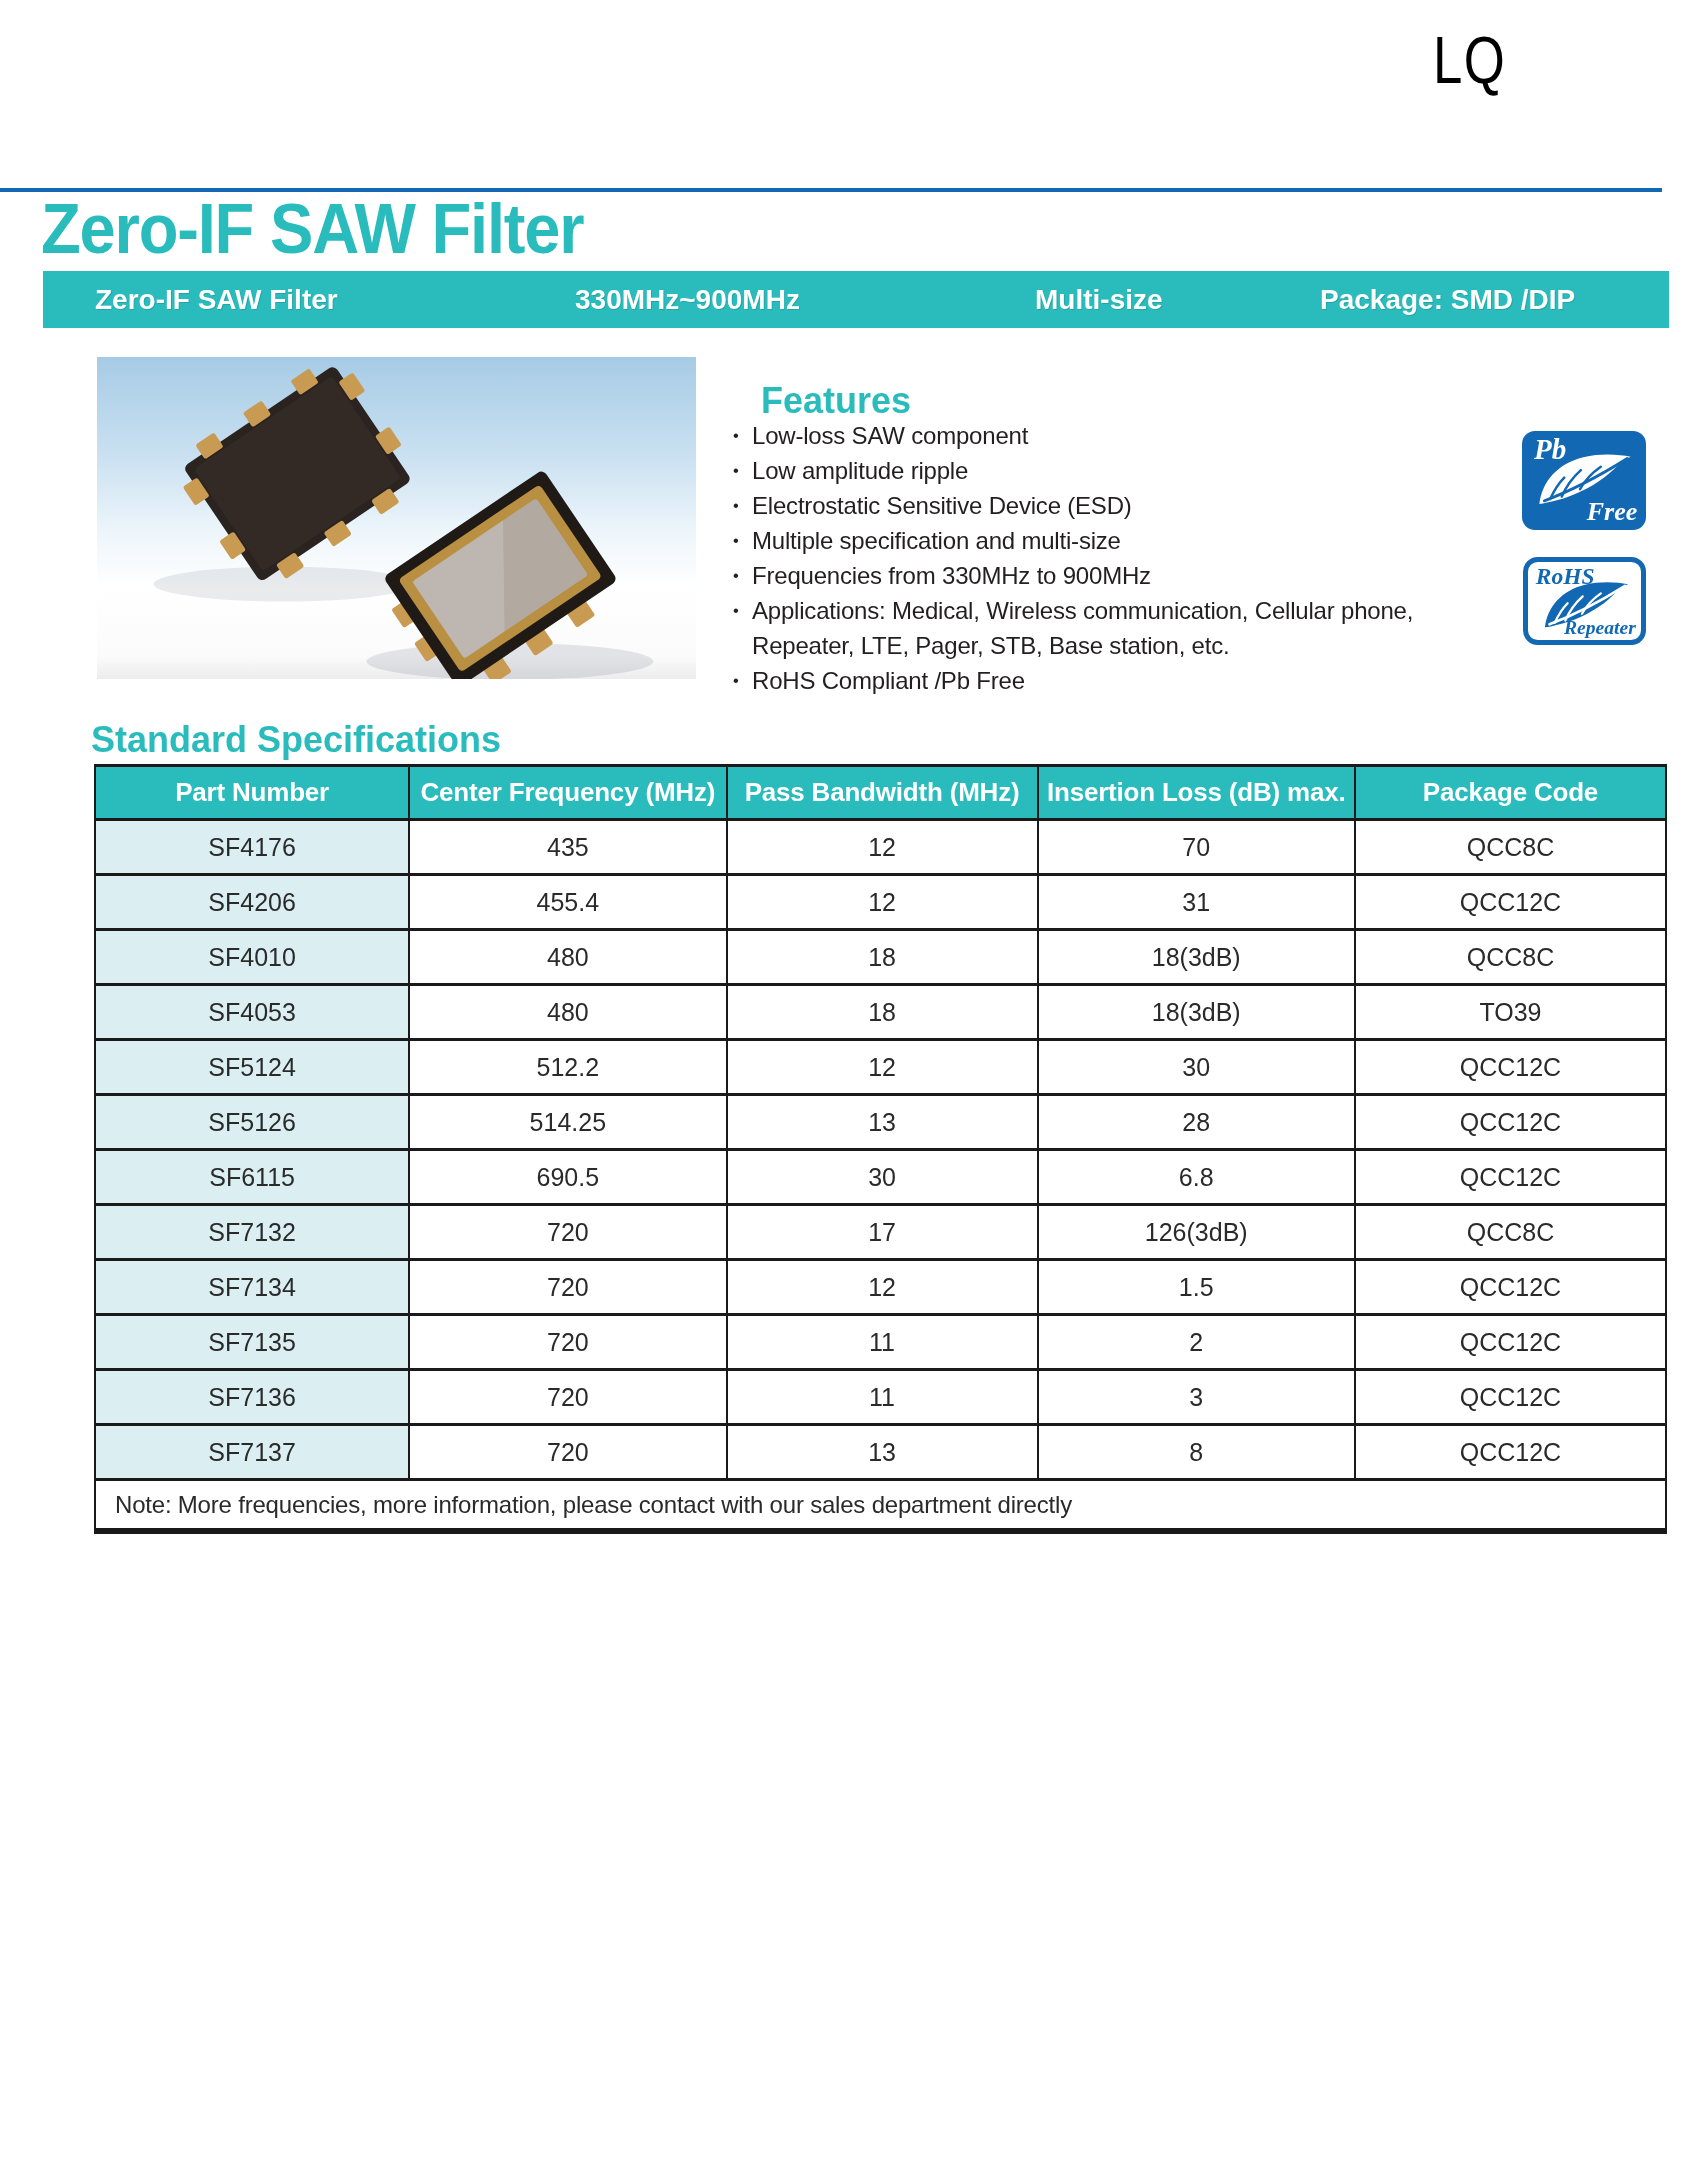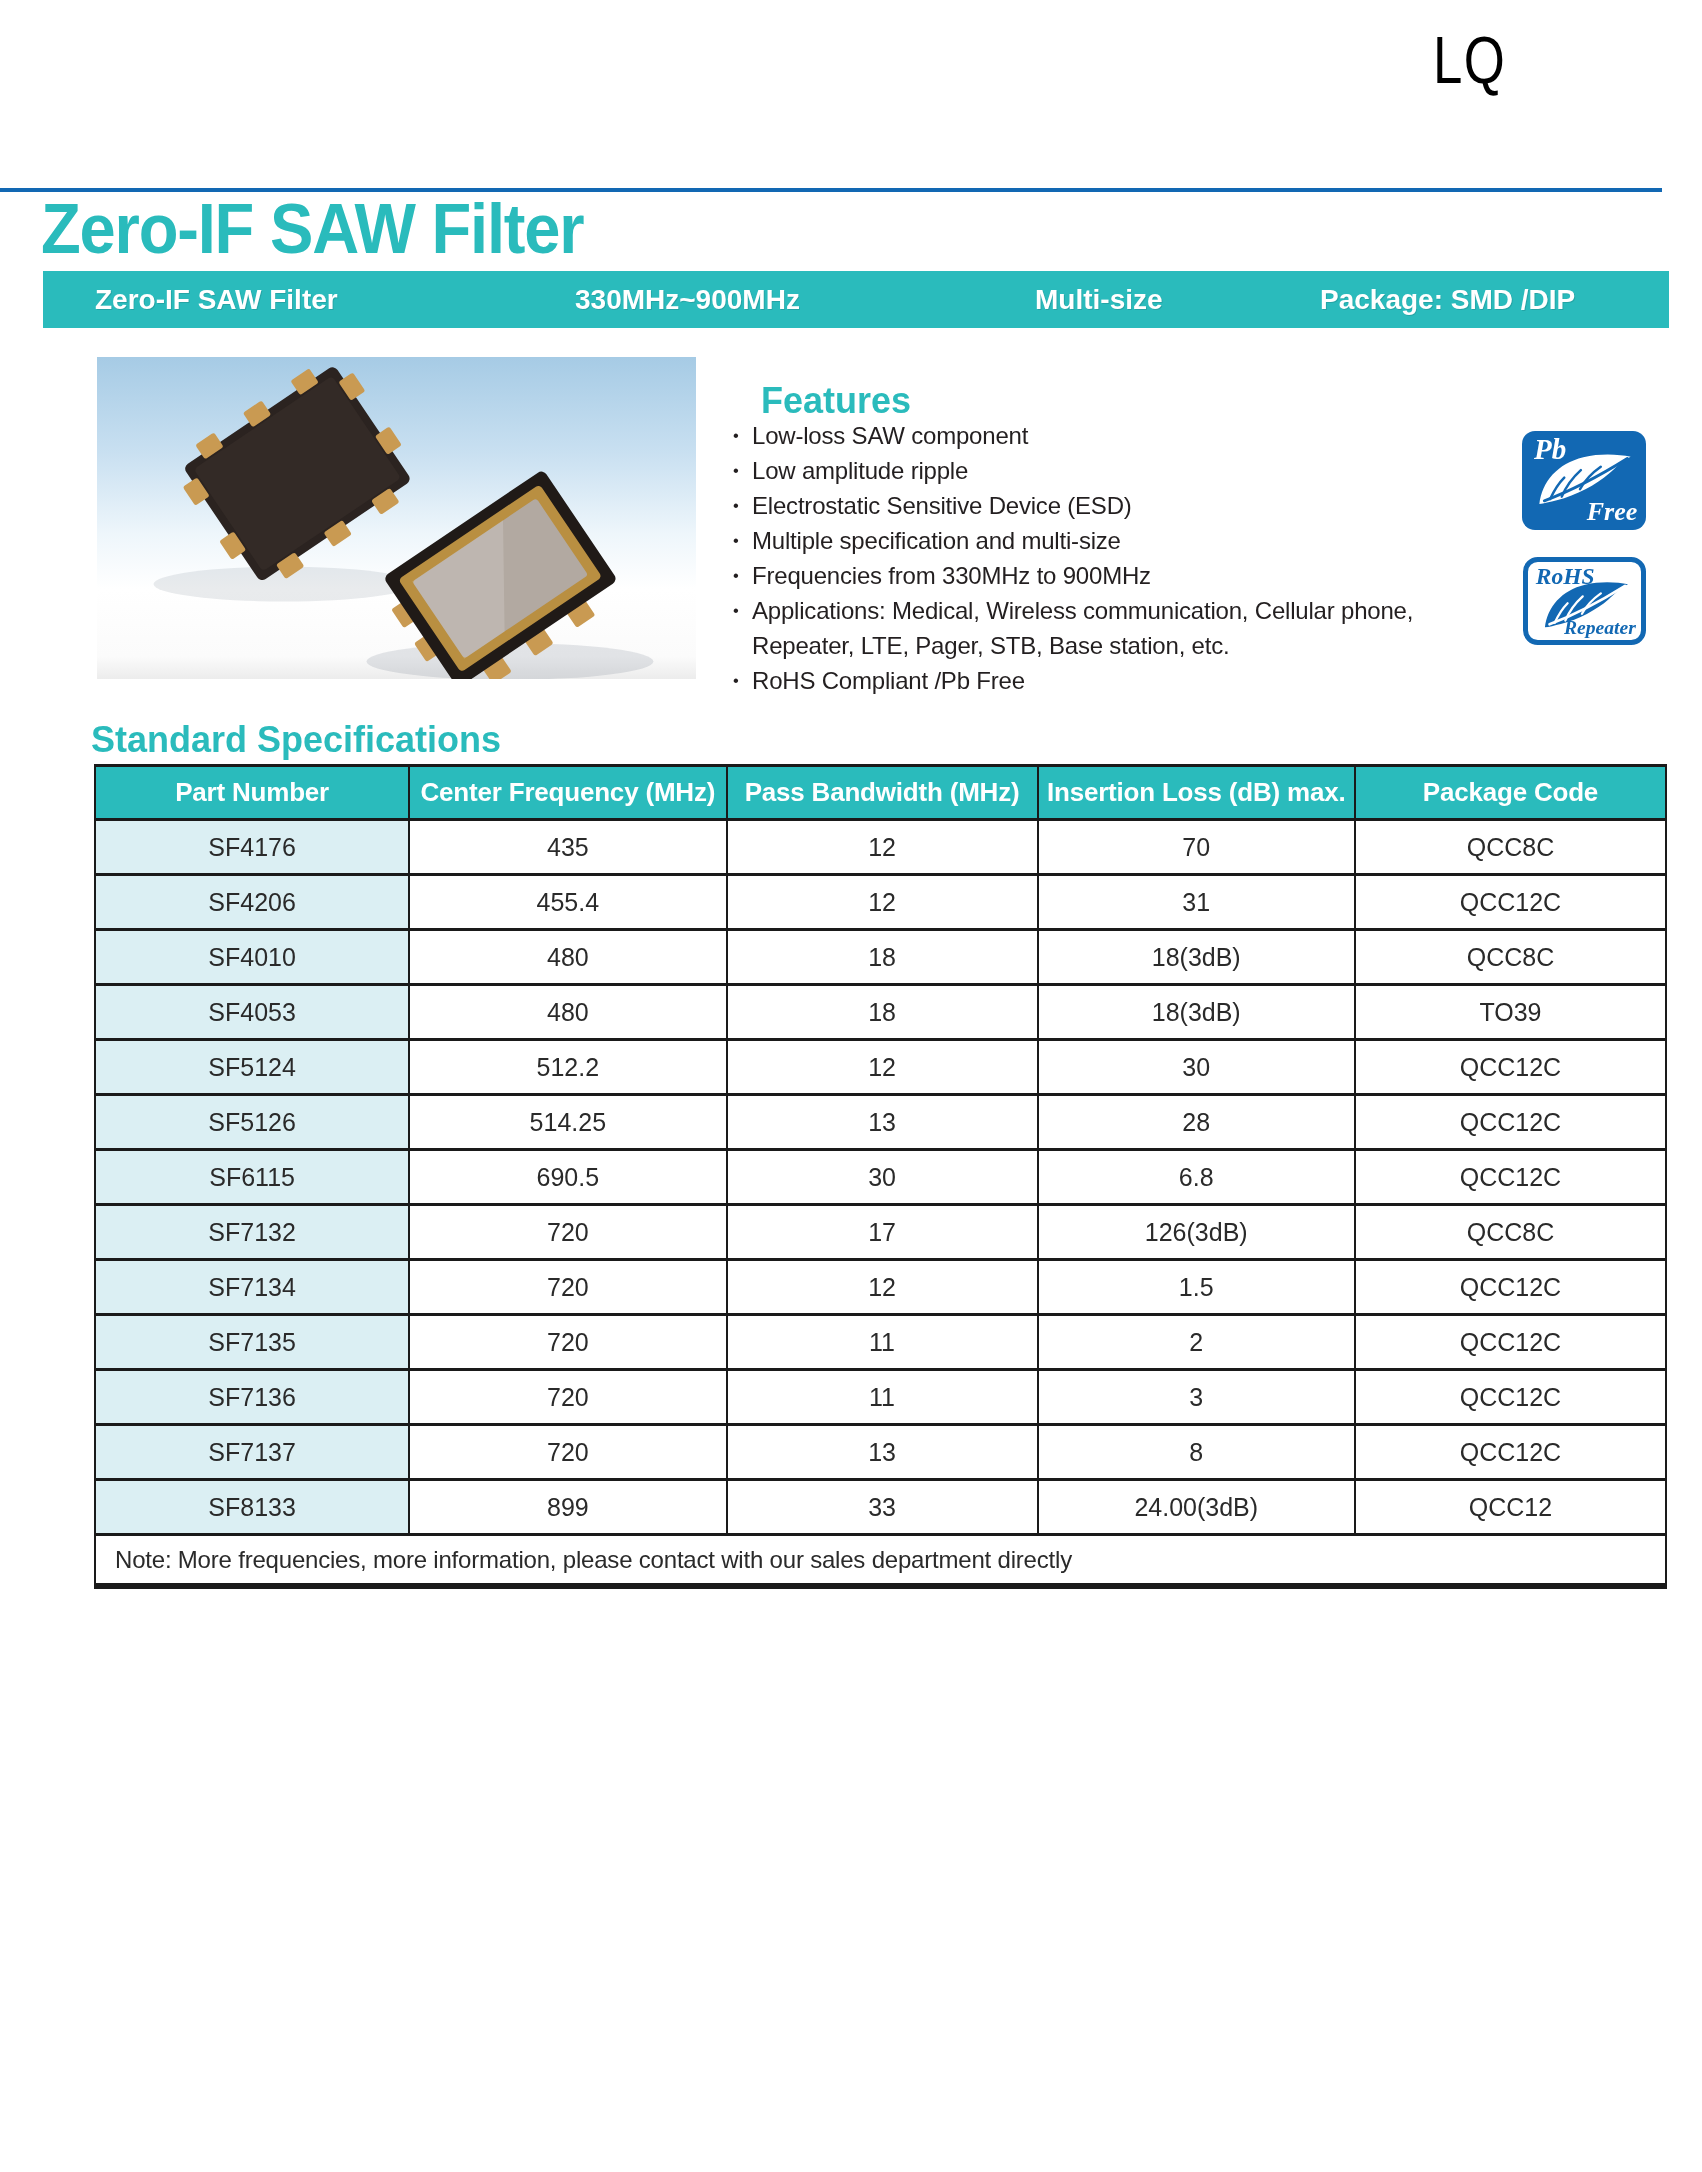--- a/index.html
+++ b/index.html
@@ -262,27 +262,20 @@
           <td>3</td>
           <td>QCC12C</td>
         </tr>
         <tr>
           <td class="pn">SF7137</td>
           <td>720</td>
           <td>13</td>
           <td>8</td>
           <td>QCC12C</td>
         </tr>
-        <tr>
-          <td class="pn">SF8133</td>
-          <td>899</td>
-          <td>33</td>
-          <td>24.00(3dB)</td>
-          <td>QCC12</td>
-        </tr>
     </tbody>
     <tfoot>
       <tr>
         <td class="note" colspan="5">Note: More frequencies, more information, please contact with our sales department directly</td>
       </tr>
     </tfoot>
   </table>
 
 </div>
 

